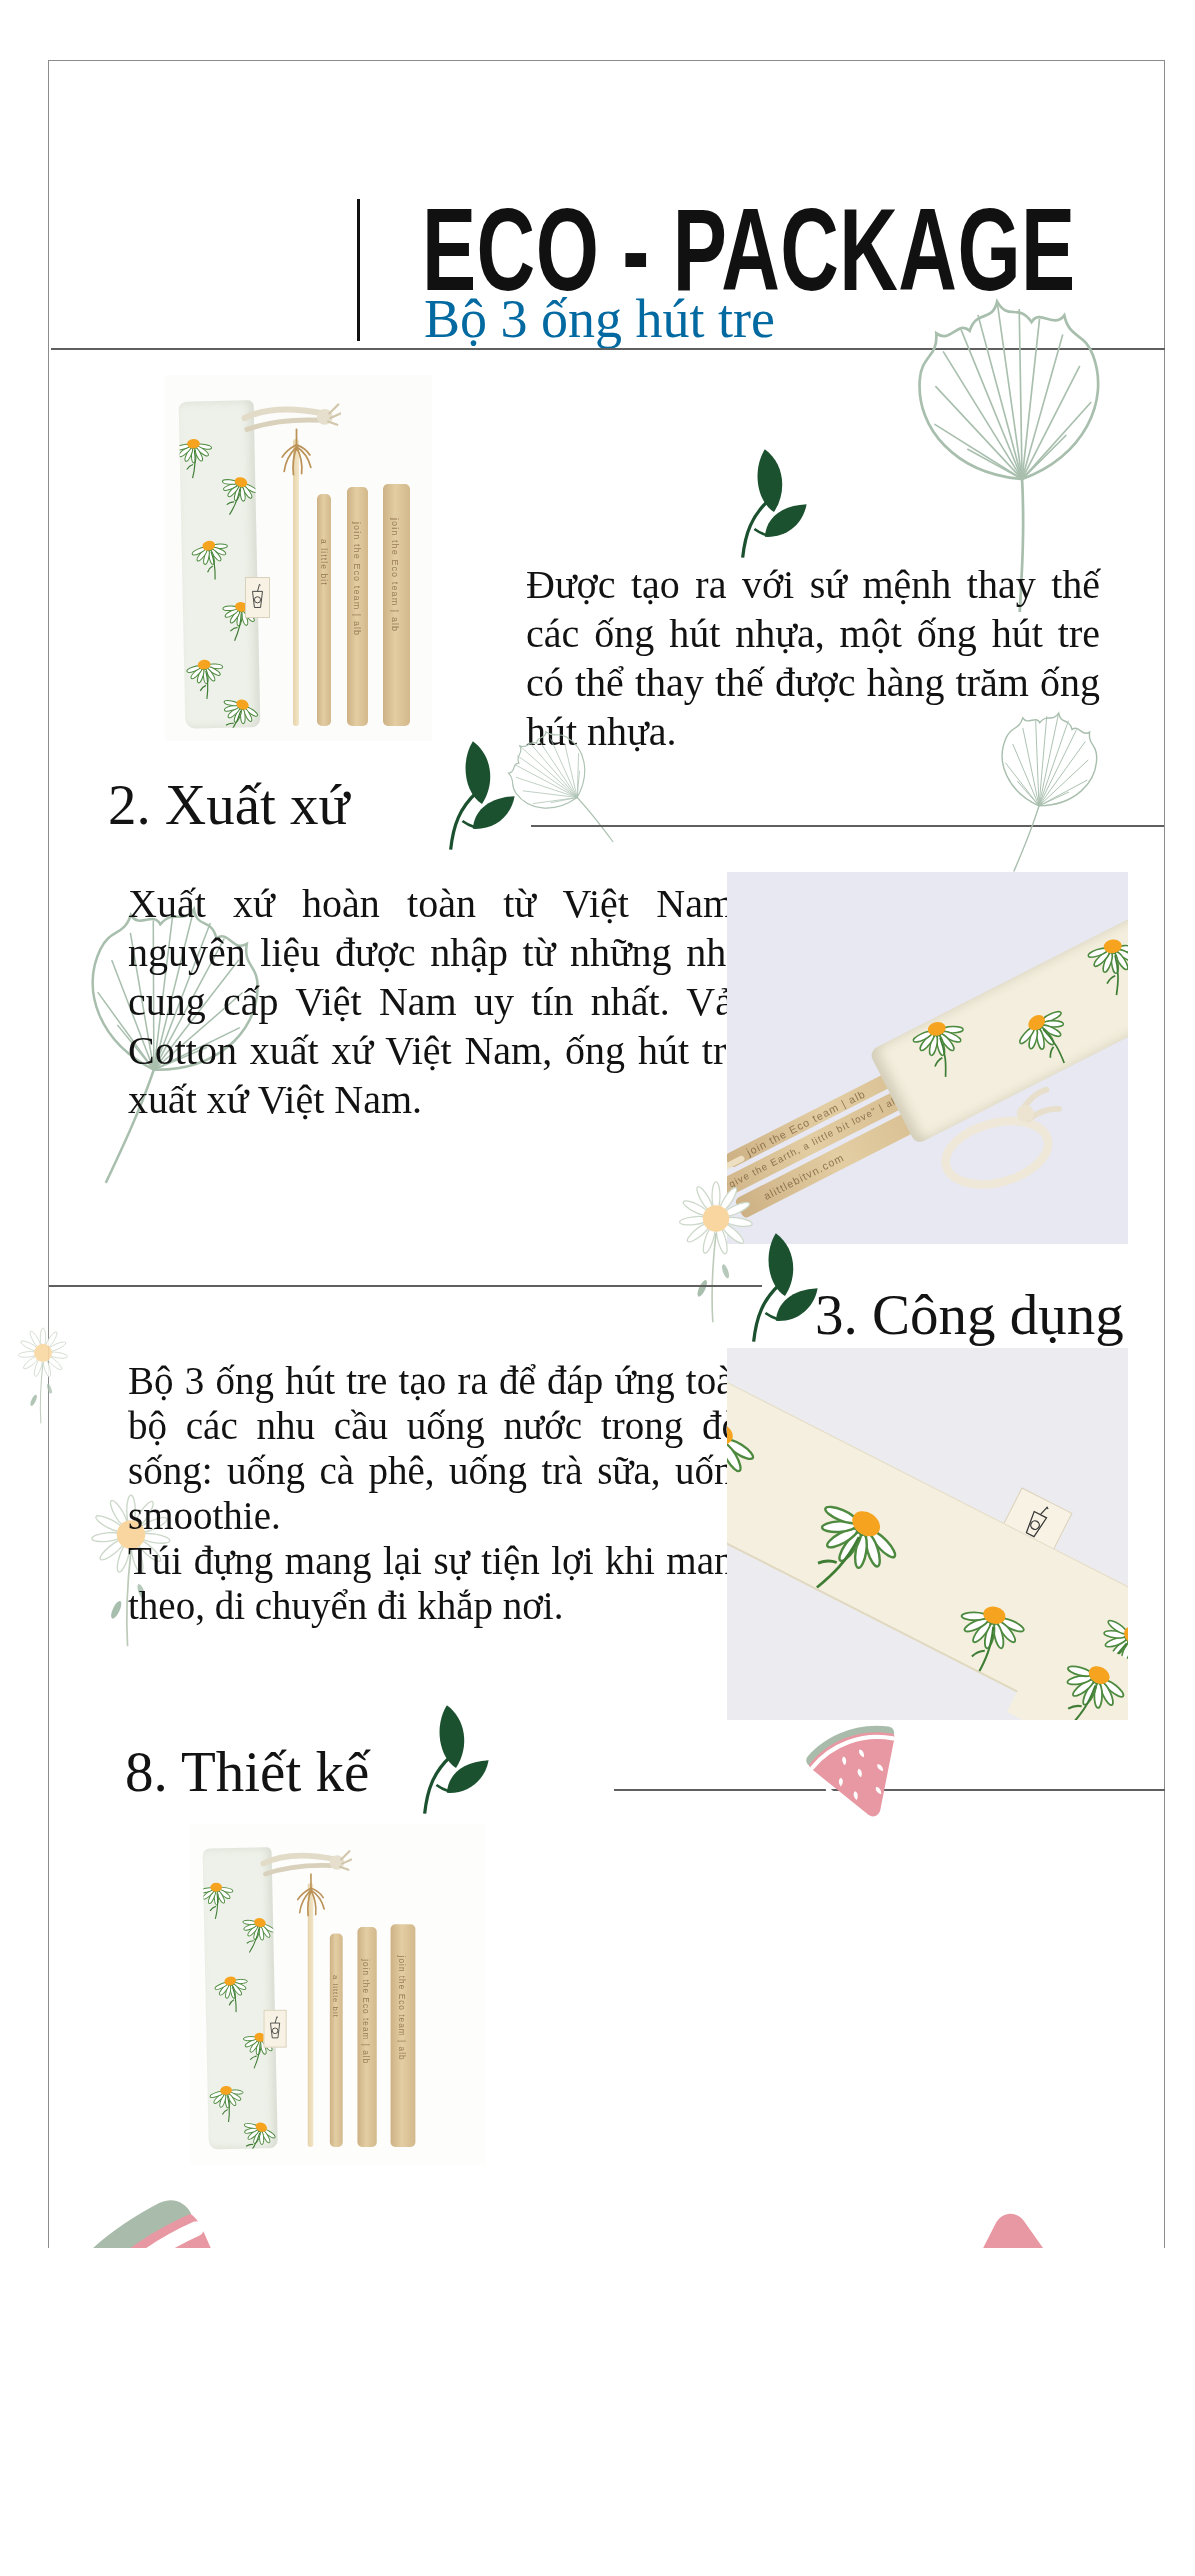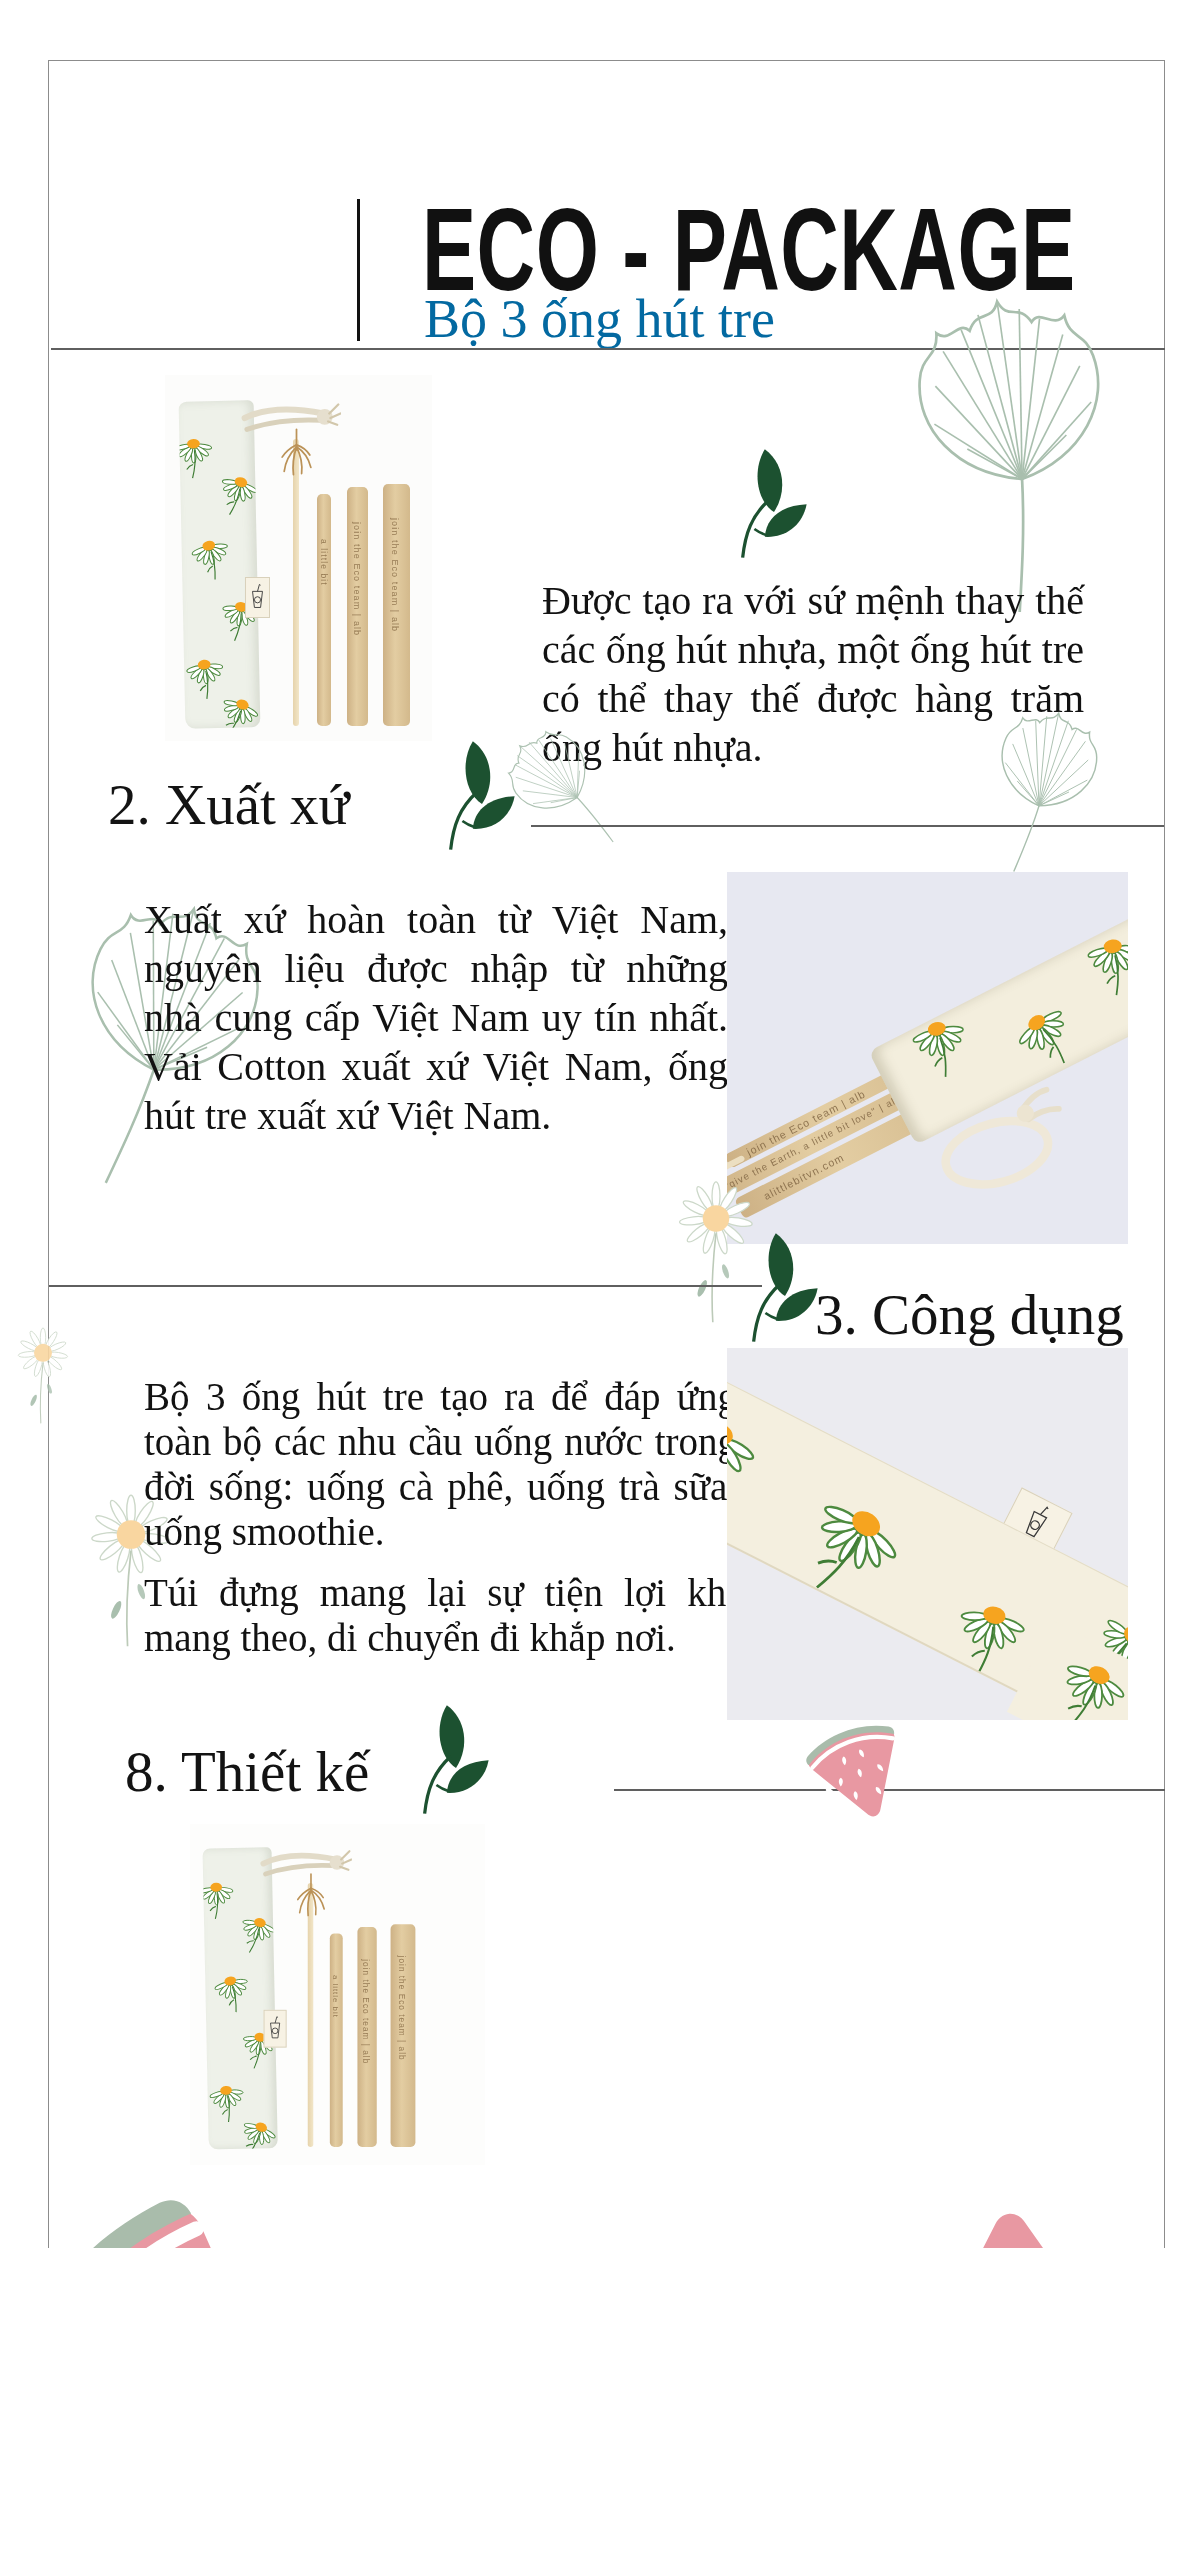--- a/index.html
+++ b/index.html
@@ -13,21 +13,21 @@
   
   .vbar{position:absolute;left:357px;top:199px;width:2.8px;height:142px;background:#111;}
   .brand-title{position:absolute;left:422px;top:192px;font-family:"Liberation Sans","DejaVu Sans",sans-serif;
                font-weight:700;font-size:116px;line-height:1;letter-spacing:0.6px;color:#111;
                transform:scaleX(0.70);transform-origin:left top;white-space:nowrap;}
   .brand-subtitle{position:absolute;left:424px;top:287px;font-size:54px;line-height:1.2;color:#0369a1;white-space:nowrap;}
   .hairline{position:absolute;height:1.7px;background:#5f5f5f;}
   
   .sec-title{position:absolute;font-size:57px;line-height:1.15;color:#131313;white-space:nowrap;}
   .para{position:absolute;font-size:40px;line-height:49px;text-align:justify;color:#121212;}
-  .para p{margin:16px;}
+  .para p{margin:0;}
   .para-tight{line-height:45px;font-size:39px;}
   
   .photo{position:absolute;overflow:hidden;}
   .straw{position:absolute;border-radius:5.1px;background:linear-gradient(90deg,#cdb185,#e3cda2 45%,#d3b98c);}
   .engrave-v{writing-mode:vertical-rl;font-family:"Liberation Sans","DejaVu Sans",sans-serif;
              color:#8a6e48;opacity:.85;letter-spacing:1.1px;white-space:nowrap;}
   .engrave-h{position:absolute;font-family:"Liberation Sans","DejaVu Sans",sans-serif;color:#7d6240;
              opacity:.8;letter-spacing:1.1px;white-space:nowrap;}
   .pouch{position:absolute;overflow:hidden;}
   .tagchip{position:absolute;background:#f7f2e4;border:1.1px solid #d9d1bb;box-sizing:border-box;}

